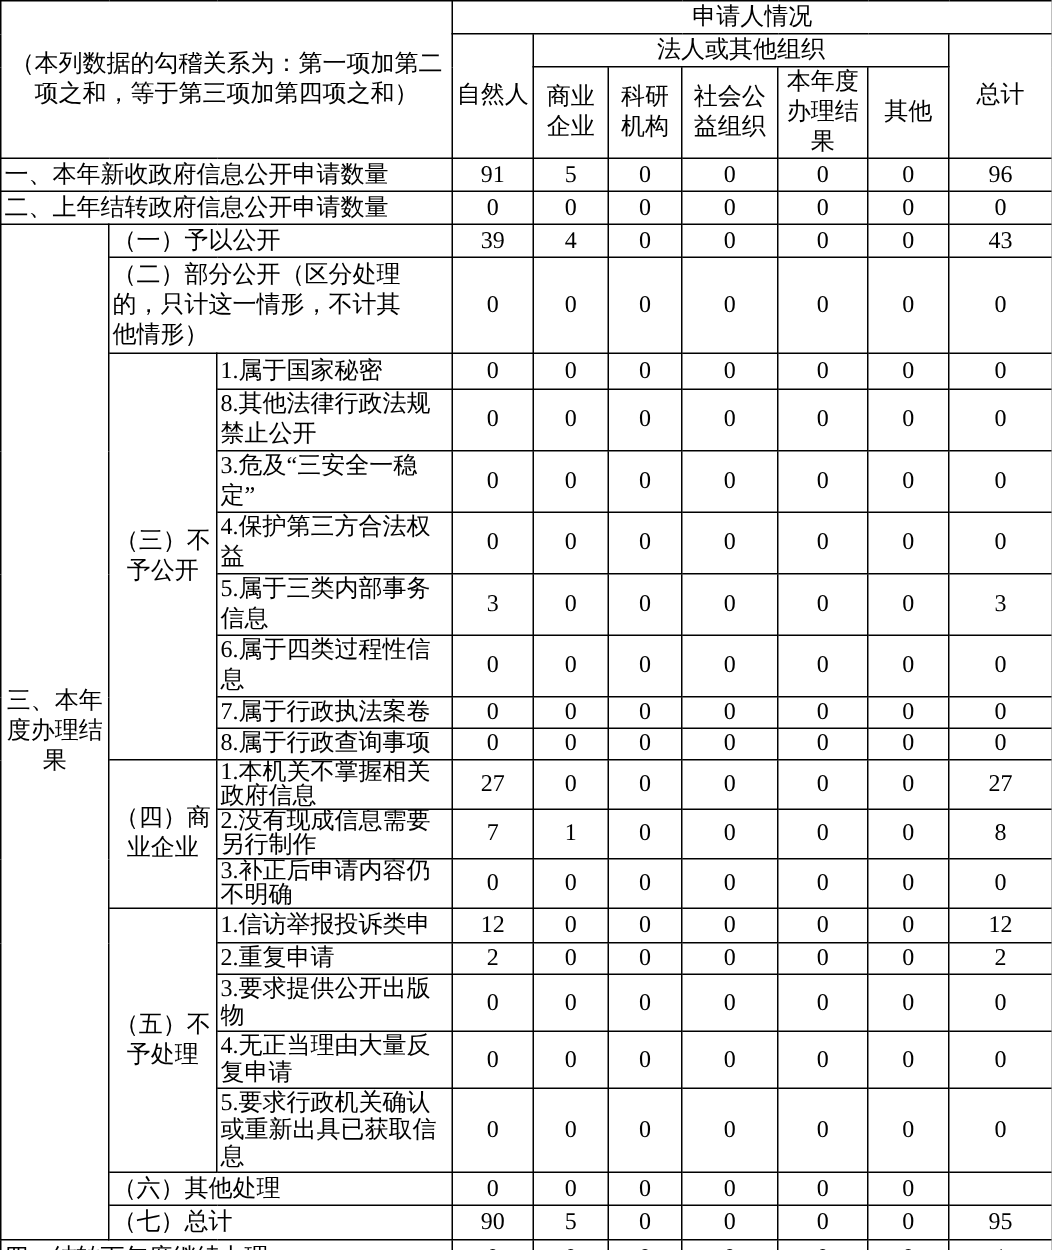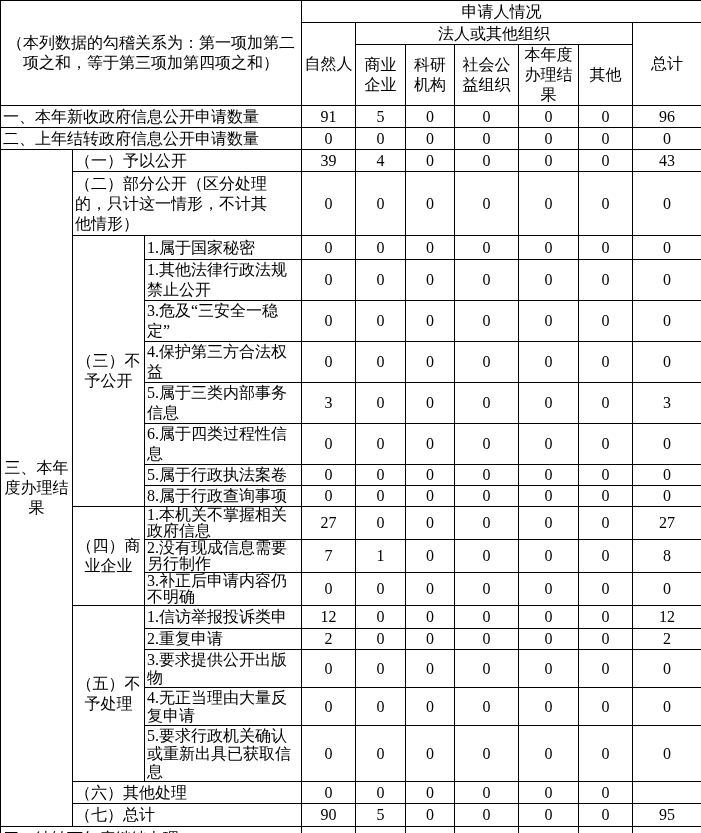--- a/index.html
+++ b/index.html
@@ -116,21 +116,21 @@
     <td class="lbl">1.属于国家秘密</td>
   <td class="num">0</td>
         <td class="num">0</td>
         <td class="num">0</td>
         <td class="num">0</td>
         <td class="num">0</td>
         <td class="num">0</td>
         <td class="num">0</td>
       </tr>
   <tr class="h41">
-    <td class="lbl">1.其他法律行政法规禁止公开</td>
+    <td class="lbl">8.其他法律行政法规禁止公开</td>
   <td class="num">0</td>
         <td class="num">0</td>
         <td class="num">0</td>
         <td class="num">0</td>
         <td class="num">0</td>
         <td class="num">0</td>
         <td class="num">0</td>
       </tr>
   <tr class="h41">
     <td class="lbl">3.危及“三安全一稳定”</td>
@@ -166,21 +166,21 @@
     <td class="lbl">6.属于四类过程性信息</td>
   <td class="num">0</td>
         <td class="num">0</td>
         <td class="num">0</td>
         <td class="num">0</td>
         <td class="num">0</td>
         <td class="num">0</td>
         <td class="num">0</td>
       </tr>
   <tr class="h20">
-    <td class="lbl">5.属于行政执法案卷</td>
+    <td class="lbl">7.属于行政执法案卷</td>
   <td class="num">0</td>
         <td class="num">0</td>
         <td class="num">0</td>
         <td class="num">0</td>
         <td class="num">0</td>
         <td class="num">0</td>
         <td class="num">0</td>
       </tr>
   <tr class="h20">
     <td class="lbl">8.属于行政查询事项</td>

